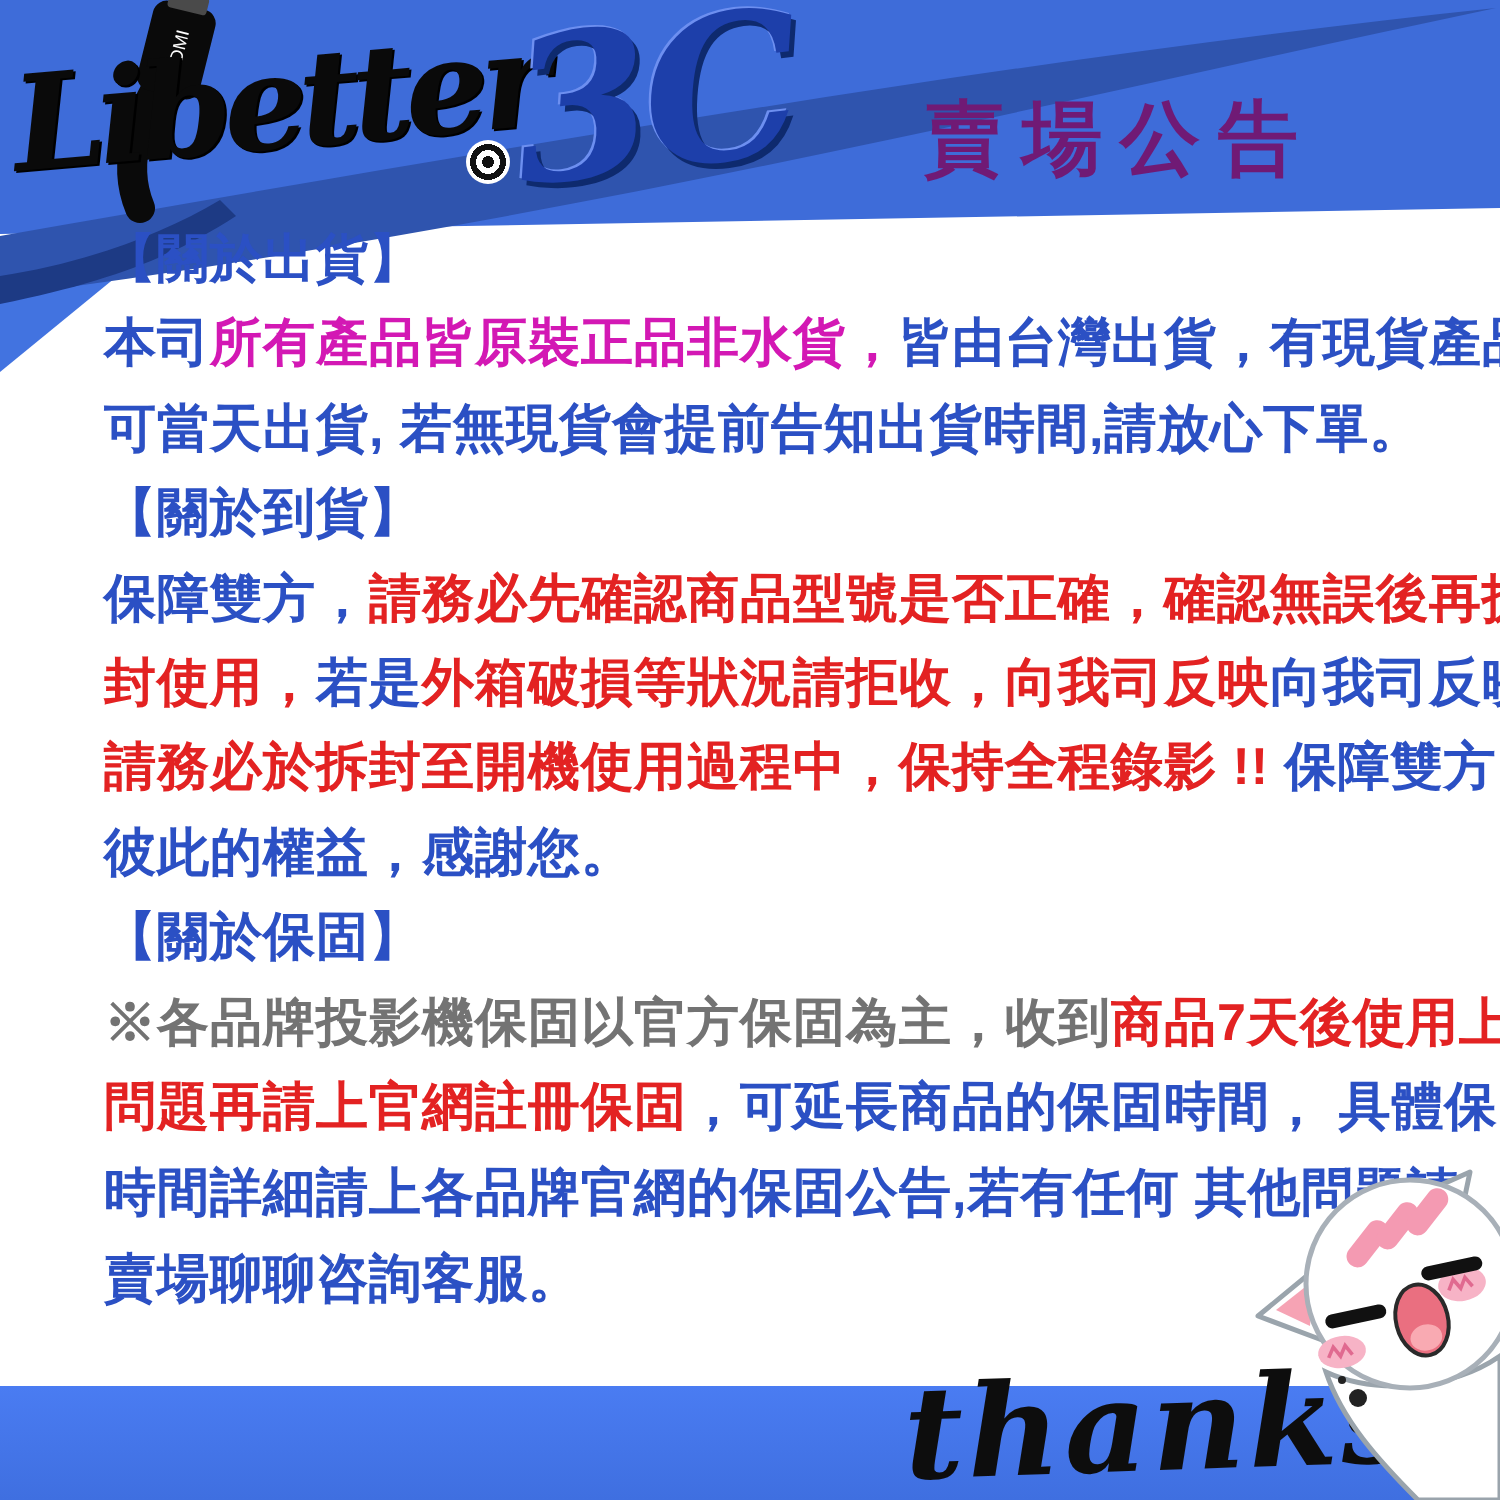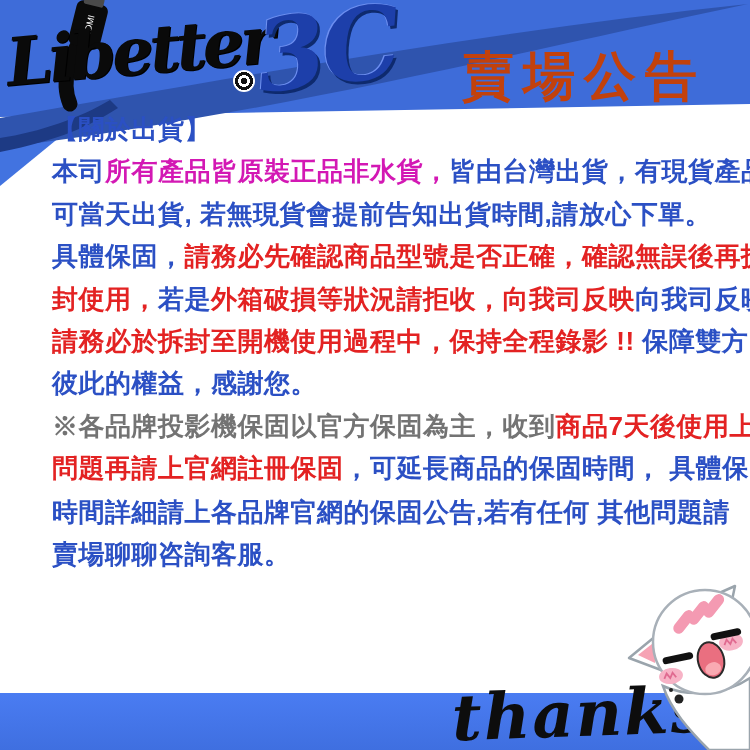--- a/index.html
+++ b/index.html
@@ -12,22 +12,22 @@
       font-family:"DejaVu Serif",serif;font-style:italic;font-weight:bold;
       font-size:66px;color:#0a0a0a;letter-spacing:-4px;transform:rotate(-5deg);
       text-shadow:1px 1px 0 #000;}
   .logo-3c{position:absolute;left:256px;top:-10px;z-index:3;
       font-family:"DejaVu Serif",serif;font-style:italic;font-weight:bold;
       font-size:100px;color:#1d3faa;letter-spacing:-4px;transform:rotate(-7deg);
       text-shadow:2px 3px 0 #0e2a6e,-1px -1px 0 #6d8ff0;}
   .bullseye{position:absolute;left:233px;top:70px;width:22px;height:22px;border-radius:50%;
       background:radial-gradient(circle,#111 0 3px,#fff 3px 6px,#111 6px 9px,#fff 9px);
       z-index:4;}
-  .page-title{position:absolute;left:462px;top:42px;z-index:3;color:#c2410c;
-      font-weight:bold;font-size:52px;letter-spacing:9px;white-space:nowrap;}
+  .page-title{position:absolute;left:462px;top:42px;z-index:3;color:#701a75;
+      font-weight:bold;font-size:40px;letter-spacing:9px;white-space:nowrap;}
 
   
   .content{position:absolute;left:0;top:108px;width:680px;z-index:2;
       padding-left:52px;box-sizing:border-box;}
   .content .line{font-size:26px;font-weight:bold;line-height:42.4px;
       white-space:nowrap;letter-spacing:0.5px;}
 
   
   .band{position:absolute;left:0;top:693px;width:750px;height:57px;
       background:linear-gradient(#4a7cf2,#3f6fe0);z-index:1;}
@@ -64,24 +64,26 @@
   <div class="logo-script">Libetter</div>
   <div class="logo-3c">3C</div>
   <div class="bullseye"></div>
 
   <div class="page-title">賣場公告</div>
 
   <div class="content">
       <div class="line"><span style="color: rgb(43, 80, 196);">【關於出貨】</span></div>
       <div class="line"><span style="color: rgb(43, 80, 196);">本司</span><span style="color: rgb(211, 24, 180);">所有產品皆原裝正品非水貨，</span><span style="color: rgb(43, 80, 196);">皆由台灣出貨，有現貨產品</span></div>
       <div class="line"><span style="color: rgb(43, 80, 196); margin-top: 24px;">可當天出貨, 若無現貨會提前告知出貨時間,請放心下單。</span></div>
-      <div class="line"><span style="color: rgb(43, 80, 196);">具體保固，</span><span style="color: rgb(227, 34, 34);">請務必先確認商品型號是否正確，確認無誤後再拆</span></div>
+      <div class="line"><span style="color: rgb(43, 80, 196);">【關於到貨】</span></div>
+      <div class="line"><span style="color: rgb(43, 80, 196);">保障雙方，</span><span style="color: rgb(227, 34, 34);">請務必先確認商品型號是否正確，確認無誤後再拆</span></div>
       <div class="line"><span style="color: rgb(227, 34, 34);">封使用，</span><span style="color: rgb(43, 80, 196);">若是</span><span style="color: rgb(227, 34, 34);">外箱破損等狀況請拒收，向我司反映</span><span style="color: rgb(43, 80, 196);">向我司反映。</span></div>
       <div class="line"><span style="color: rgb(227, 34, 34);">請務必於拆封至開機使用過程中，保持全程錄影 !! </span><span style="color: rgb(43, 80, 196);">保障雙方</span></div>
       <div class="line"><span style="color: rgb(43, 80, 196);">彼此的權益，感謝您。</span></div>
+      <div class="line"><span style="color: rgb(43, 80, 196);">【關於保固】</span></div>
       <div class="line"><span style="color: #737373;">※各品牌投影機保固以官方保固為主，收到</span><span style="color: rgb(227, 34, 34);">商品7天後使用上無</span></div>
       <div class="line"><span style="color: rgb(227, 34, 34); font-family: Liberation Serif, serif;">問題再請上官網註冊保固</span><span style="color: rgb(43, 80, 196);">，可延長商品的保固時間， 具體保固</span></div>
       <div class="line"><span style="color: rgb(43, 80, 196);">時間詳細請上各品牌官網的保固公告,若有任何 其他問題請</span></div>
       <div class="line"><span style="color: rgb(43, 80, 196);">賣場聊聊咨詢客服。</span></div>
     </div>
 
   <div class="band"></div>
   <div class="thanks">thanks</div>
 
   <svg class="cat-svg" width="145" height="172" viewBox="0 0 145 172">

